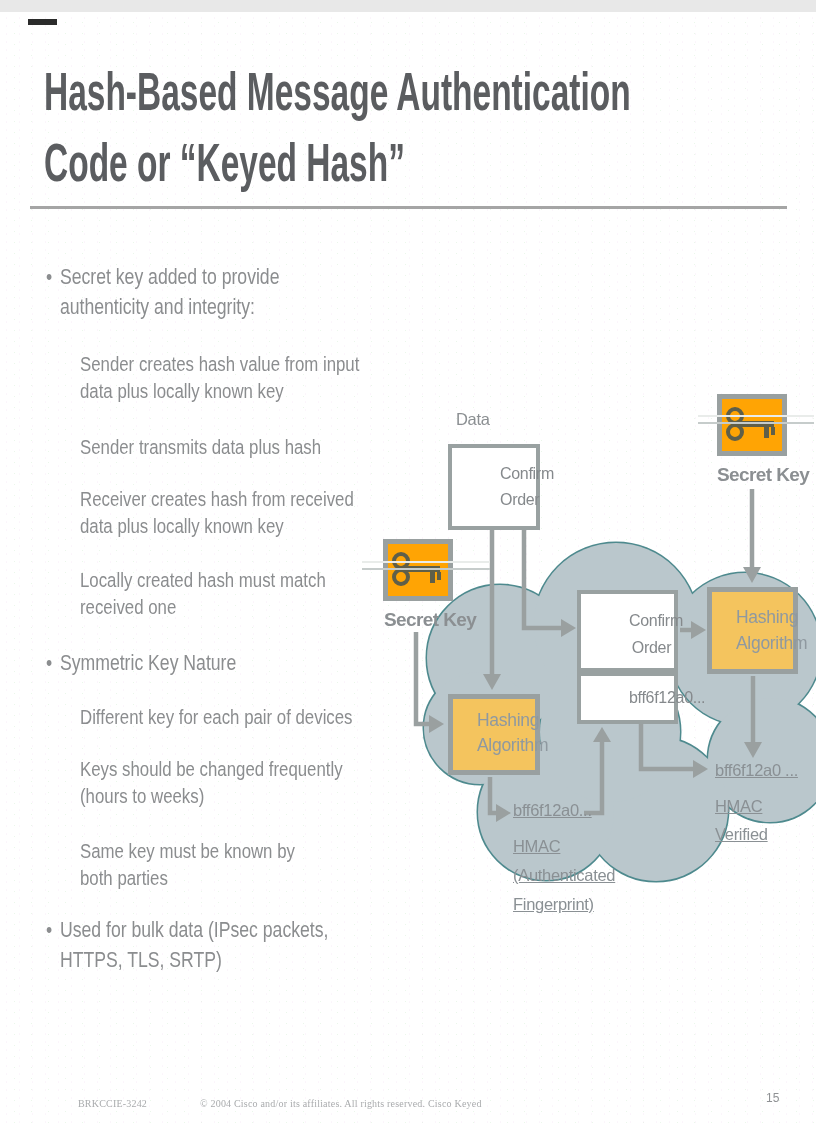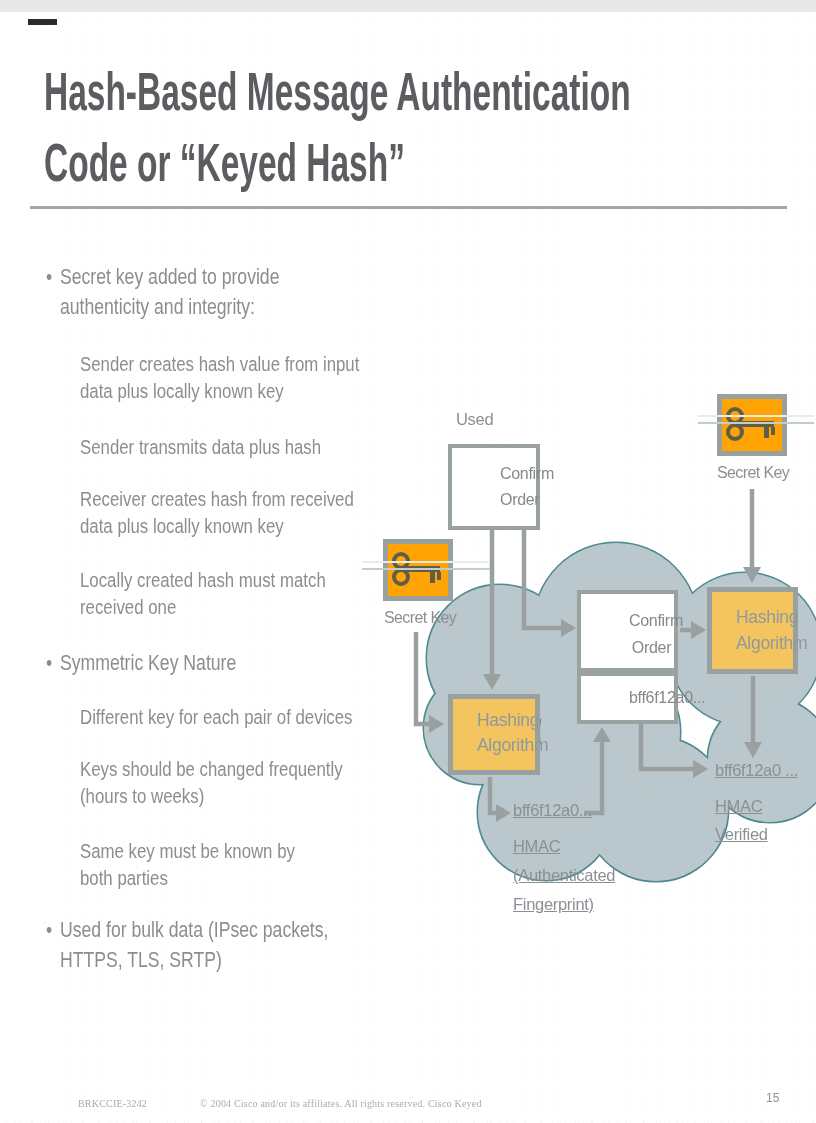--- a/index.html
+++ b/index.html
@@ -34,21 +34,21 @@
   .box-hashval{left:577px;top:660px;width:101px;height:52px;line-height:43px;}
   .obox{position:absolute;box-sizing:border-box;background:#f4c45e;border:5px solid #99a0a0;
         color:#8f99a0;text-align:center;white-space:pre-line;font-size:17.5px;letter-spacing:-.3px;padding-left:24px;}
   .obox-left{left:448px;top:682px;width:92px;height:81px;line-height:25px;padding-top:9px;}
   .obox-right{left:707px;top:575px;width:91px;height:87px;line-height:26px;padding-top:12px;}
   .keybox{position:absolute;box-sizing:border-box;width:70px;height:62px;background:#ffa404;border:5px solid #99a0a0;}
   .keybox svg{display:block;margin:4px auto 0;}
   .key-r{left:717px;top:382px;}
   .key-l{left:383px;top:527px;}
   .keyline{position:absolute;height:2px;}
-  .keylabel{position:absolute;font-size:16px;color:#8b8f92;letter-spacing:-.6px;}
+  .keylabel{position:absolute;font-size:19px;color:#8b8f92;letter-spacing:-.6px;font-weight:bold;}
   .kl-r{left:717px;top:452px;}
   .kl-l{left:384px;top:597px;}
   .hmacres{position:absolute;color:#8a9094;font-size:16.5px;letter-spacing:-.3px;text-decoration:underline;}
   .hmacres .hash{display:block;}
   .hmacres .cap{display:block;white-space:pre-line;}
   .res-left{left:513px;top:789px;}
   .res-left .hash{height:31px;}
   .res-left .cap{line-height:29px;}
   .res-right{left:715px;top:749px;}
   .res-right .hash{height:31px;}
@@ -129,21 +129,21 @@
       <polygon points="743,555 761,555 752,571"></polygon>
       <polygon points="691,609 691,627 706,618"></polygon>
       <polygon points="744,730 762,730 753,746"></polygon>
       <polygon points="693,748 693,766 708,757"></polygon>
       <polygon points="593,730 611,730 602,715"></polygon>
       <polygon points="496,792 496,810 511,801"></polygon>
       <polygon points="429,703 429,721 444,712"></polygon>
     </g>
   </svg>
 
-  <span class="dlabel">Used</span>
+  <span class="dlabel">Data</span>
   <div class="wbox box-sender">Confirm
 Order</div>
 
   <div class="keybox key-r">
     <svg width="56" height="46" viewBox="0 0 56 46">
       <g stroke="#5f5f49" fill="none" stroke-width="4">
         <circle cx="11" cy="13" r="7"></circle>
           <circle cx="11" cy="29" r="7"></circle>
       </g>
       <rect x="15" y="18" width="35" height="6" fill="#5f5f49"></rect>

